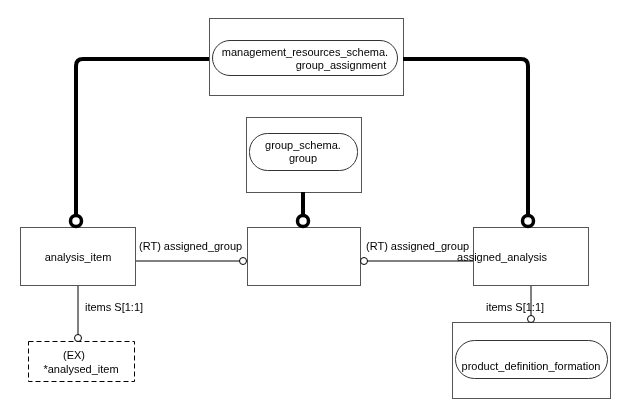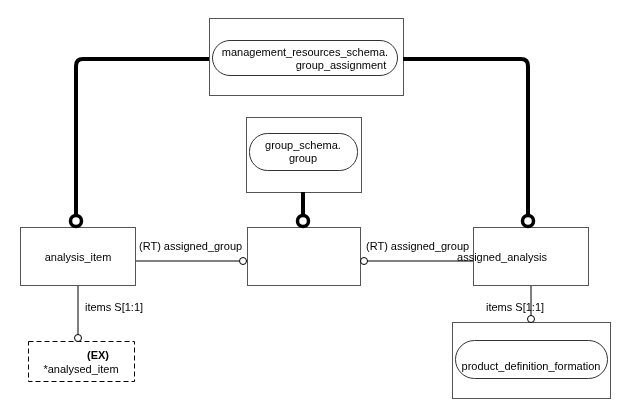--- a/index.html
+++ b/index.html
@@ -82,21 +82,21 @@
   <div class="lbl center" style="left:305px; top:65px;margin-left:36px;">group_assignment</div>
 
   <div class="lbl center" style="left:303px; top:145px;">group_schema.</div>
   <div class="lbl center" style="left:303px; top:158px;">group</div>
 
   <div class="lbl center" style="left:531px; top:366px;">product_definition_formation</div>
 
   <div class="lbl center" style="left:78px; top:257px;text-align:right;">analysis_item</div>
   <div class="lbl center" style="left:502px; top:257px;">assigned_analysis</div>
 
-  <div class="lbl center" style="left:98px; top:355px;font-weight:bold;">(EX)</div>
+  <div class="lbl center" style="left:74px; top:355px;">(EX)</div>
   <div class="lbl center" style="left:81px; top:369px;">*analysed_item</div>
 
   <div class="lbl left" style="left:139px; top:246px;">(RT) assigned_group</div>
   <div class="lbl left" style="left:366px; top:246px;">(RT) assigned_group</div>
   <div class="lbl left" style="left:85px; top:307px;">items S[1:1]</div>
   <div class="lbl left" style="left:486px; top:307px;">items S[1:1]</div>
 
 </div>
 
 </body></html>

